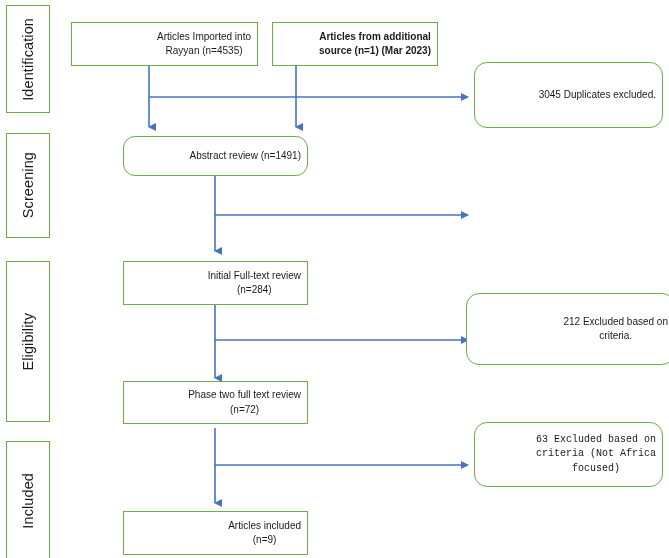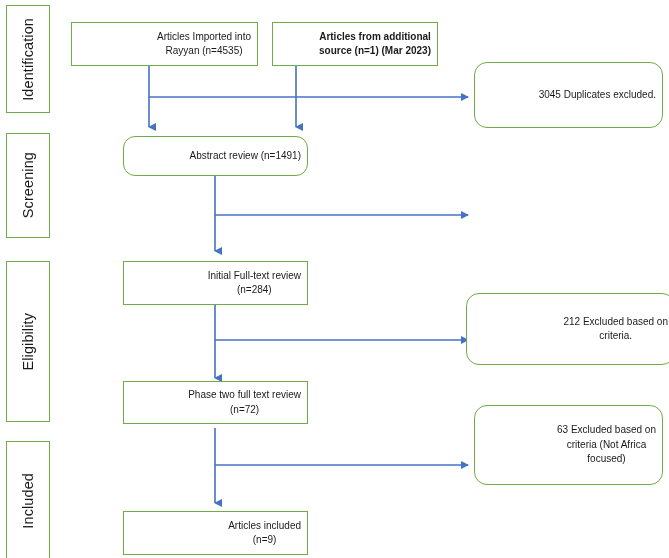--- a/index.html
+++ b/index.html
@@ -156,19 +156,19 @@
   <div class="flow-box rounded" style="left:474px; top:62px; width:189px; height:66px;">
     <span class="txt">3045 Duplicates excluded.</span>
   </div>
 
 
   <div class="flow-box rounded" style="left:466px; top:293px; width:209px; height:72px;">
     <span class="txt">212 Excluded based on
 criteria.</span>
   </div>
 
-  <div class="flow-box rounded" style="left:474px; top:405px; width:189px; height:80px;">
+  <div class="flow-box rounded" style="left:474px; top:422px; width:189px; height:65px;font-family:Liberation Mono, monospace;">
     <span class="txt">63 Excluded based on
 criteria (Not Africa
 focused)</span>
   </div>
 
 </div>
 
 </body></html>

